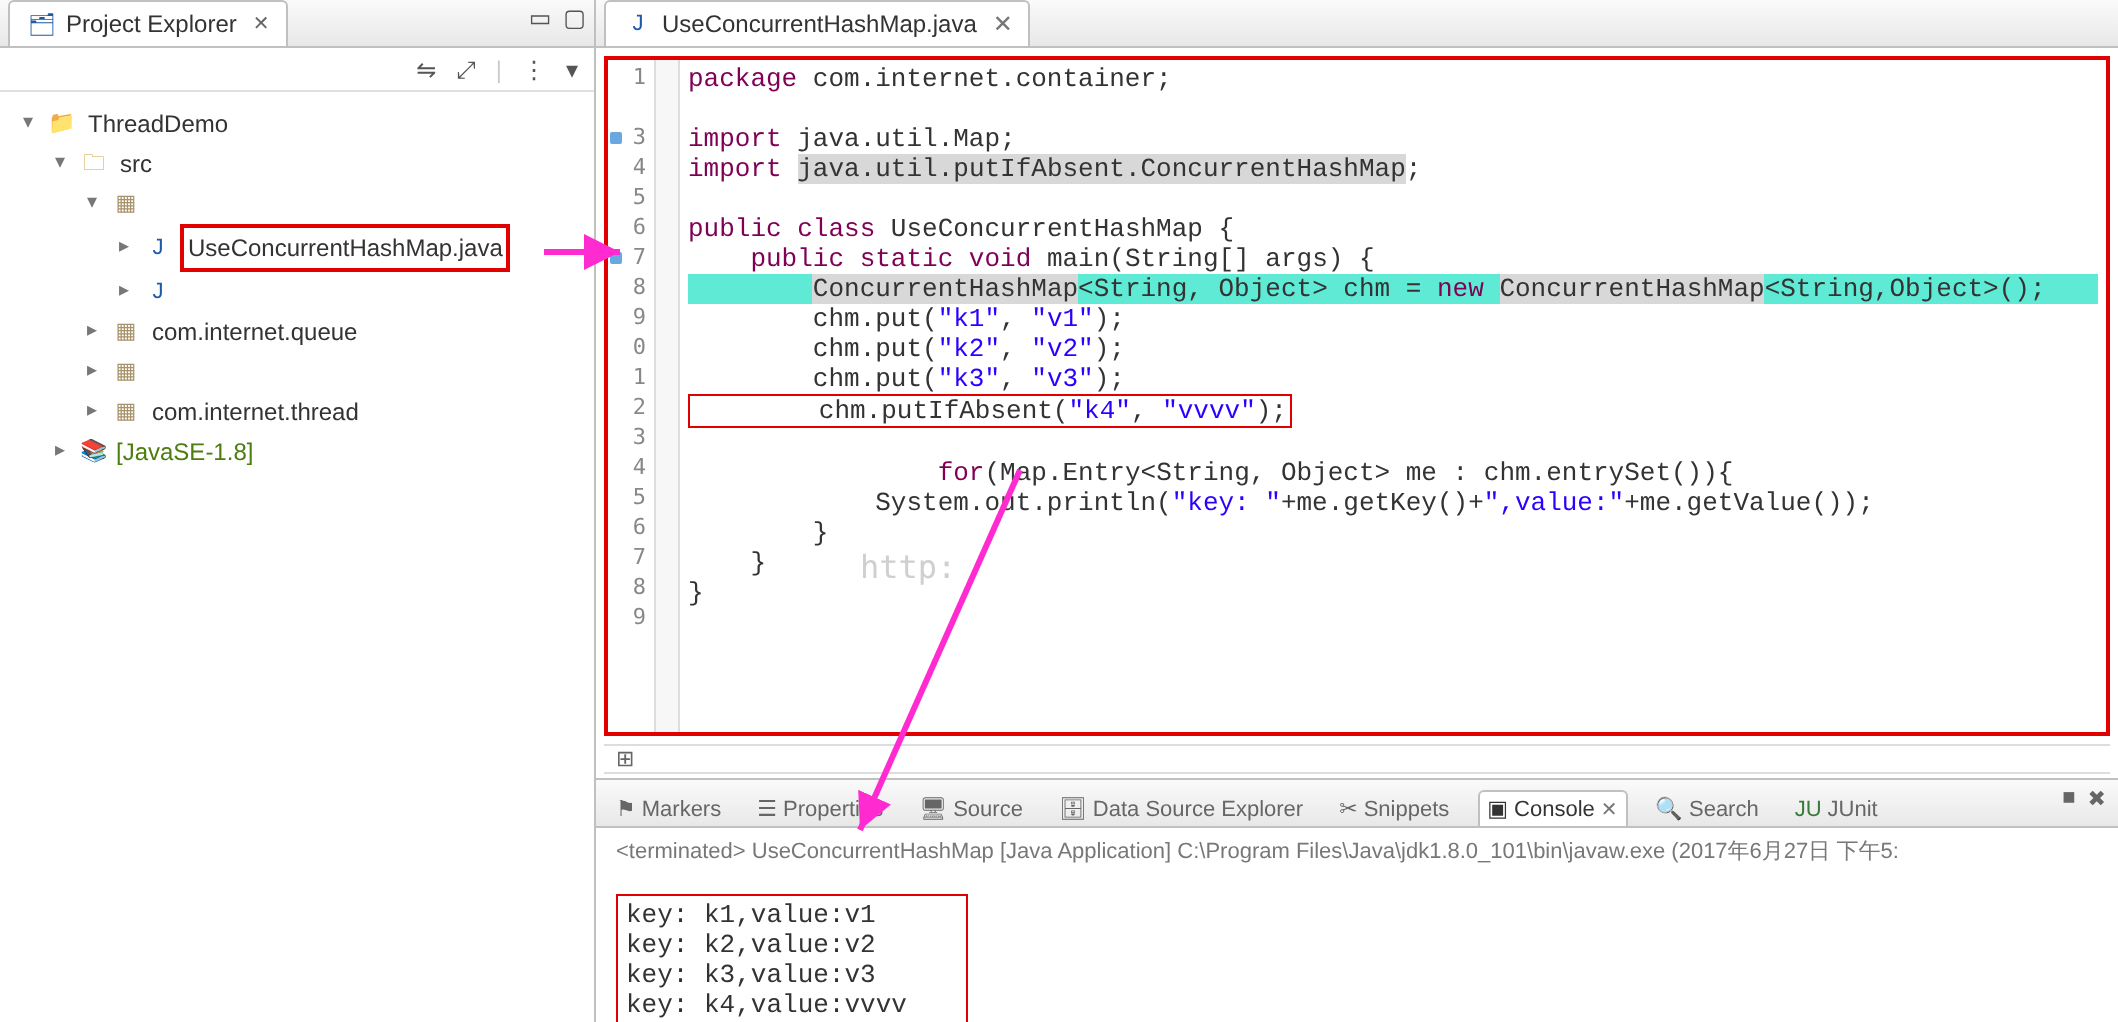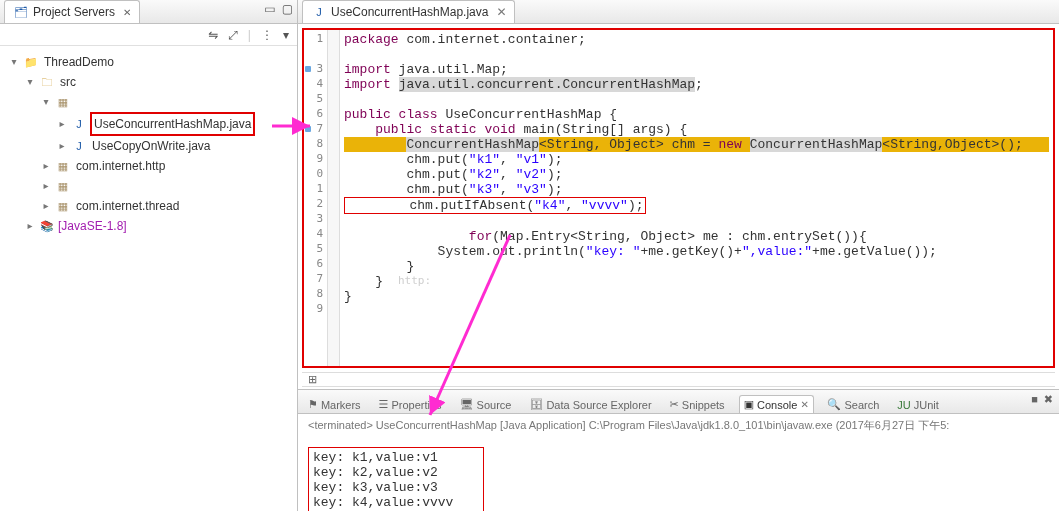--- a/index.html
+++ b/index.html
@@ -18,41 +18,41 @@
   .tree ul{list-style:none;padding-left:16px}
   .tree>ul{padding-left:4px}
   .node{display:flex;align-items:center;gap:3px;white-space:nowrap}
   .twisty{width:12px;display:inline-block;color:#777;font-size:10px;text-align:center}
   .icon{width:16px;height:16px;display:inline-flex;align-items:center;justify-content:center;font-size:11px}
   .proj-icon{color:#1e5aa8}
   .folder-icon{color:#d2a84c}
   .pkg-icon{color:#a8926a}
   .java-icon{color:#1e5aa8}
   .jre-icon{color:#c78a3b}
-  .gray{color:#a21caf}
+  .gray{color:#4d7c0f}
   .highlight-file{border:2px solid #e00000;padding:0 2px;background:#fff}
   .tree .lbl{padding:0 2px}
   
   .right{flex:1;display:flex;flex-direction:column;position:relative;min-width:0}
   .editor-tabs{height:24px;border-bottom:1px solid #c0c0c0;display:flex;align-items:flex-end;background:linear-gradient(#fafafa,#e8e8e8);padding-left:4px}
   .ed-tab{display:flex;align-items:center;gap:4px;padding:3px 8px;background:#fff;border:1px solid #c0c0c0;border-bottom:none;border-radius:3px 3px 0 0}
   .ed-tab .close{color:#777;font-size:12px;margin-left:4px}
   .editor{flex:0 0 340px;border:2px solid #e00000;margin:4px;position:relative;display:flex;background:#fff;overflow:hidden}
   .ruler{width:24px;background:#fff;border-right:1px solid #ddd;font-family:Consolas,monospace;font-size:11px;color:#888;padding-top:2px}
   .ruler div{height:15px;text-align:right;padding-right:4px}
   .ruler .mark{position:relative}
   .ruler .mark::before{content:"";position:absolute;left:1px;top:4px;width:6px;height:6px;background:#6aa7e0;border-radius:1px}
   .folding{width:12px;border-right:1px solid #ddd;background:#f7f7f7}
   .code{flex:1;font-family:Consolas,'Courier New',monospace;font-size:13px;line-height:15px;padding:2px 4px;white-space:pre;overflow:hidden}
   .kw{color:#7f0055;font-weight:normal}
   .str{color:#2a00ff}
   .typ{background:#d8d8d8}
-  .currentline{background:#eab308;display:inline-block;width:100%}
+  .currentline{background:#5eead4;display:inline-block;width:100%}
   .boxline{border:1.5px solid #e00000;display:inline-block;padding:0 2px}
-  .watermark{position:absolute;left:94px;top:244px;color:#cfcfcf;font-size:11px;font-family:Consolas,monospace;pointer-events:none}
+  .watermark{position:absolute;left:126px;top:244px;color:#cfcfcf;font-size:16px;font-family:Consolas,monospace;pointer-events:none}
   .bc{height:20px;border-top:1px solid #ddd;border-bottom:1px solid #ddd;margin:0 4px;display:flex;align-items:center;padding:0 6px;font-size:11px;color:#666;gap:4px}
   
   .bottom{flex:1;display:flex;flex-direction:column;border-top:1px solid #c0c0c0;margin-top:2px}
   .btabs{height:24px;display:flex;align-items:flex-end;padding-left:6px;gap:10px;background:linear-gradient(#fafafa,#e8e8e8);border-bottom:1px solid #c0c0c0;font-size:11px;color:#666;position:relative}
   .btab{display:flex;align-items:center;gap:3px;padding:2px 4px}
   .btab.active{background:#fff;border:1px solid #c0c0c0;border-bottom:none;border-radius:3px 3px 0 0;color:#333}
   .btab .pin{font-size:10px;color:#777}
   .btoolbar{position:absolute;right:6px;top:3px;display:flex;gap:6px;color:#666}
   .console{flex:1;padding:4px 10px;font-size:12px;overflow:hidden}
   .console-header{color:#777;font-size:11px;margin-bottom:14px;white-space:nowrap;overflow:hidden}
@@ -63,21 +63,21 @@
 </style>
 </head>
 <body>
 
 <div class="ide">
 
   <div class="explorer">
     <div class="view-tab-bar">
       <div class="view-tab">
         <span class="icon proj-icon">🗂</span>
-        <span>Project Servers</span>
+        <span>Project Explorer</span>
         <span class="pin">✕</span>
       </div>
       <div class="view-controls">
         <span>▭</span>
         <span>▢</span>
       </div>
     </div>
     <div class="explorer-toolbar">
       <span>⇋</span>
       <span>⤢</span>
@@ -111,30 +111,29 @@
                         <div class="node">
                           <span class="twisty">▸</span>
                           <span class="icon java-icon">J</span>
                           <span class="lbl highlight-file">UseConcurrentHashMap.java</span>
                         </div>
                       </li>
                     <li>
                         <div class="node">
                           <span class="twisty">▸</span>
                           <span class="icon java-icon">J</span>
-                          <span class="lbl">UseCopyOnWrite.java</span>
                         </div>
                       </li>
                   </ul>
                 </li>
                 <li>
                     <div class="node">
                       <span class="twisty">▸</span>
                       <span class="icon pkg-icon">▦</span>
-                      <span class="lbl">com.internet.http</span>
+                      <span class="lbl">com.internet.queue</span>
                     </div>
                   </li>
                 <li>
                     <div class="node">
                       <span class="twisty">▸</span>
                       <span class="icon pkg-icon">▦</span>
                     </div>
                   </li>
                 <li>
                     <div class="node">
@@ -186,21 +185,21 @@
         <div>5</div>
           <div>6</div>
           <div>7</div>
         <div>8</div>
           <div>9</div>
       </div>
       <div class="folding"></div>
       <div class="code"><span class="kw">package</span><span> com.internet.container;</span>
 
 <span class="kw">import</span><span> java.util.Map;</span>
-<span class="kw">import</span><span> </span><span class="typ">java.util.concurrent.ConcurrentHashMap</span><span>;</span>
+<span class="kw">import</span><span> </span><span class="typ">java.util.putIfAbsent.ConcurrentHashMap</span><span>;</span>
 
 <span class="kw">public class</span><span> UseConcurrentHashMap {</span>
 <span class="kw">    public static void</span><span> main(String[] args) {</span>
 <span class="currentline"><span>        </span><span class="typ">ConcurrentHashMap</span><span>&lt;String, Object&gt; chm = </span><span class="kw">new</span><span> </span><span class="typ">ConcurrentHashMap</span><span>&lt;String,Object&gt;();</span></span>
 <span>        chm.put(</span><span class="str">"k1"</span><span>, </span><span class="str">"v1"</span><span>);</span>
 <span>        chm.put(</span><span class="str">"k2"</span><span>, </span><span class="str">"v2"</span><span>);</span>
 <span>        chm.put(</span><span class="str">"k3"</span><span>, </span><span class="str">"v3"</span><span>);</span>
 <span class="boxline"><span>        chm.putIfAbsent(</span><span class="str">"k4"</span><span>, </span><span class="str">"vvvv"</span><span>);</span></span>
 
 <span>        </span><span class="kw">        for</span><span>(Map.Entry&lt;String, Object&gt; me : chm.entrySet()){</span>

